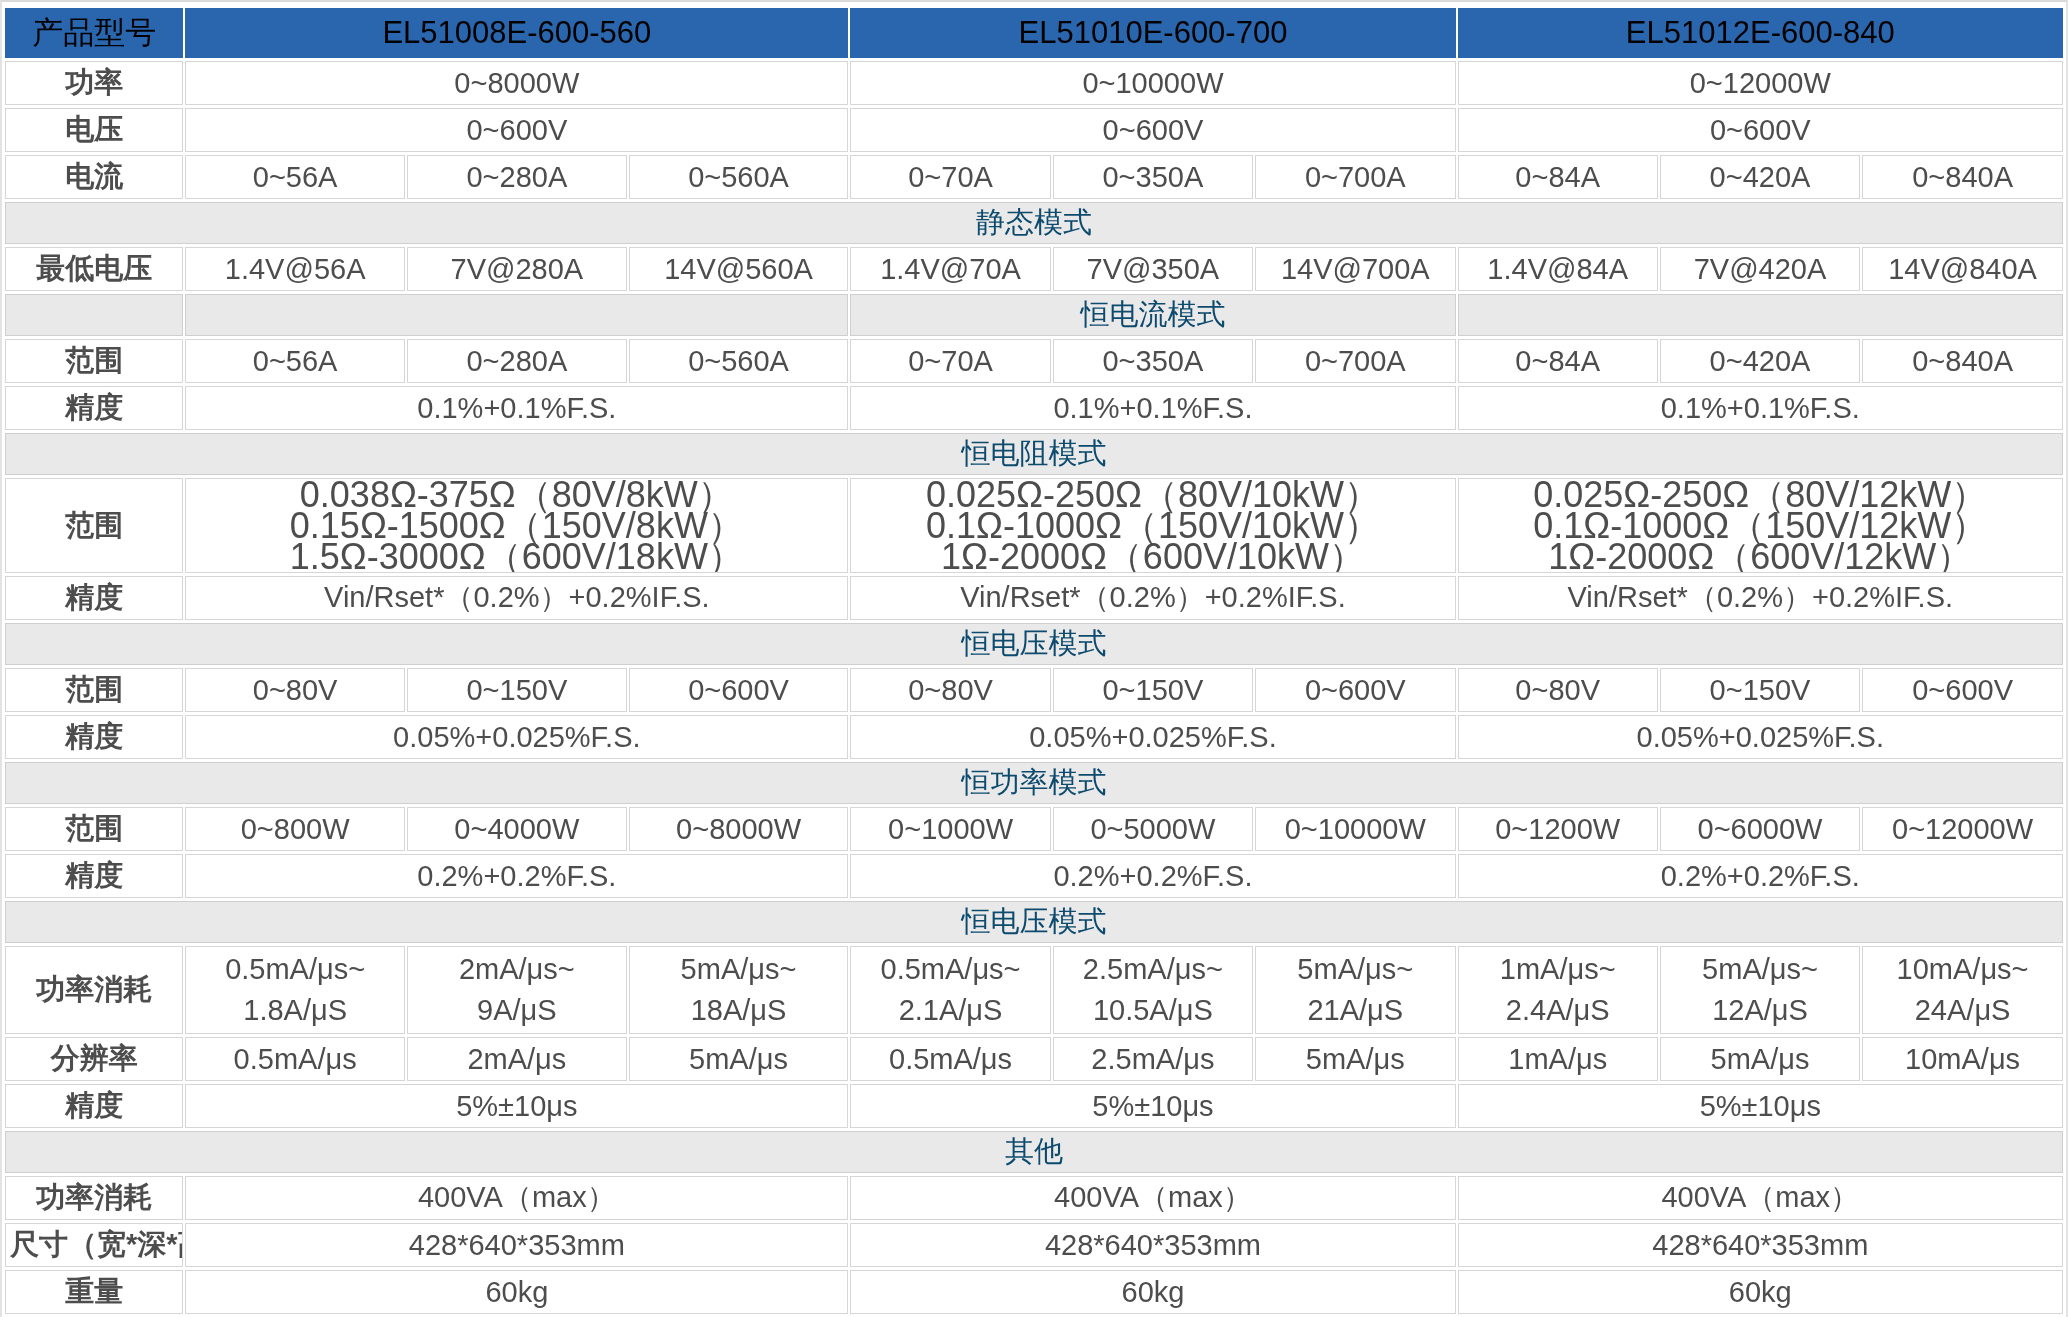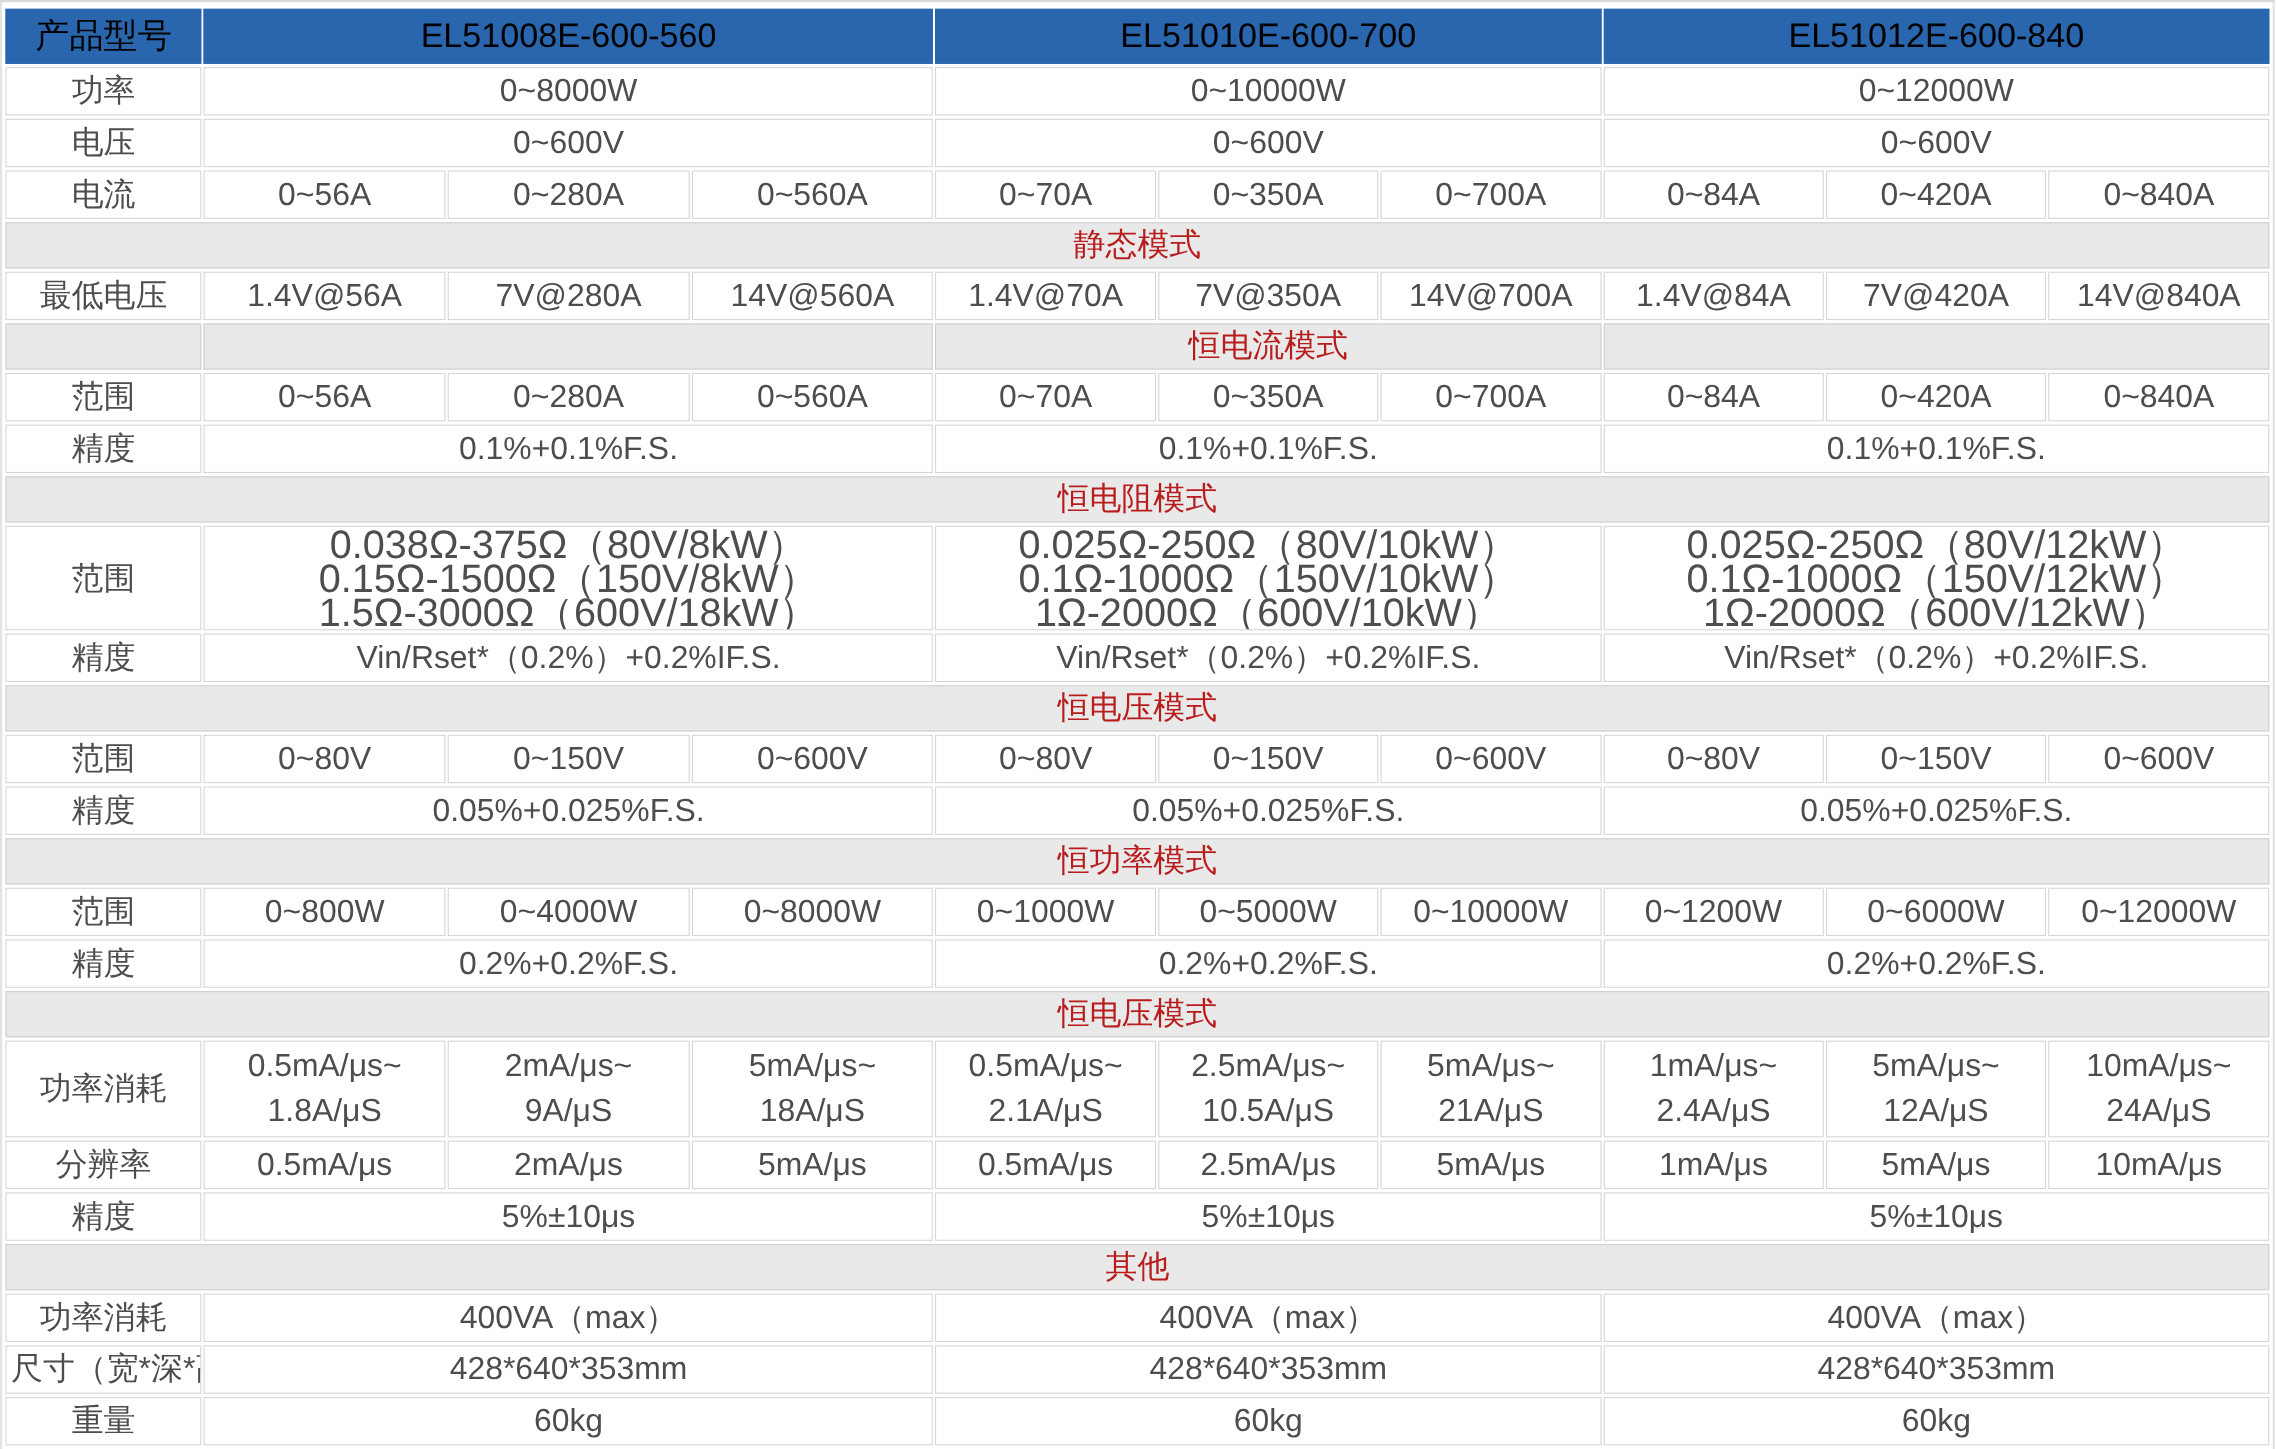--- a/index.html
+++ b/index.html
@@ -38,25 +38,25 @@
   tr.hdr td{
     background:#2a66ae;
     border-color:#2a66ae;
     color:#000000;
     font-size:31px;
     height:48px;
   }
   tr.sec td{
     background:#e9e9e9;
     border-color:#cfcfcf;
-    color:#b91c1c;
+    color:#0c4a6e;
     height:40px;
     text-align:center;
   }
-  td.lbl{font-size:29px;}
+  td.lbl{font-size:29px;font-weight:bold;}
   td.ml{height:92px;font-size:36px;line-height:31px;}
   td.slew{height:86px;line-height:41px;}
 </style>
 </head>
 <body>
 
 <div class="frame">
 <table class="spec">
   <colgroup>
     <col style="width:8.74%">

